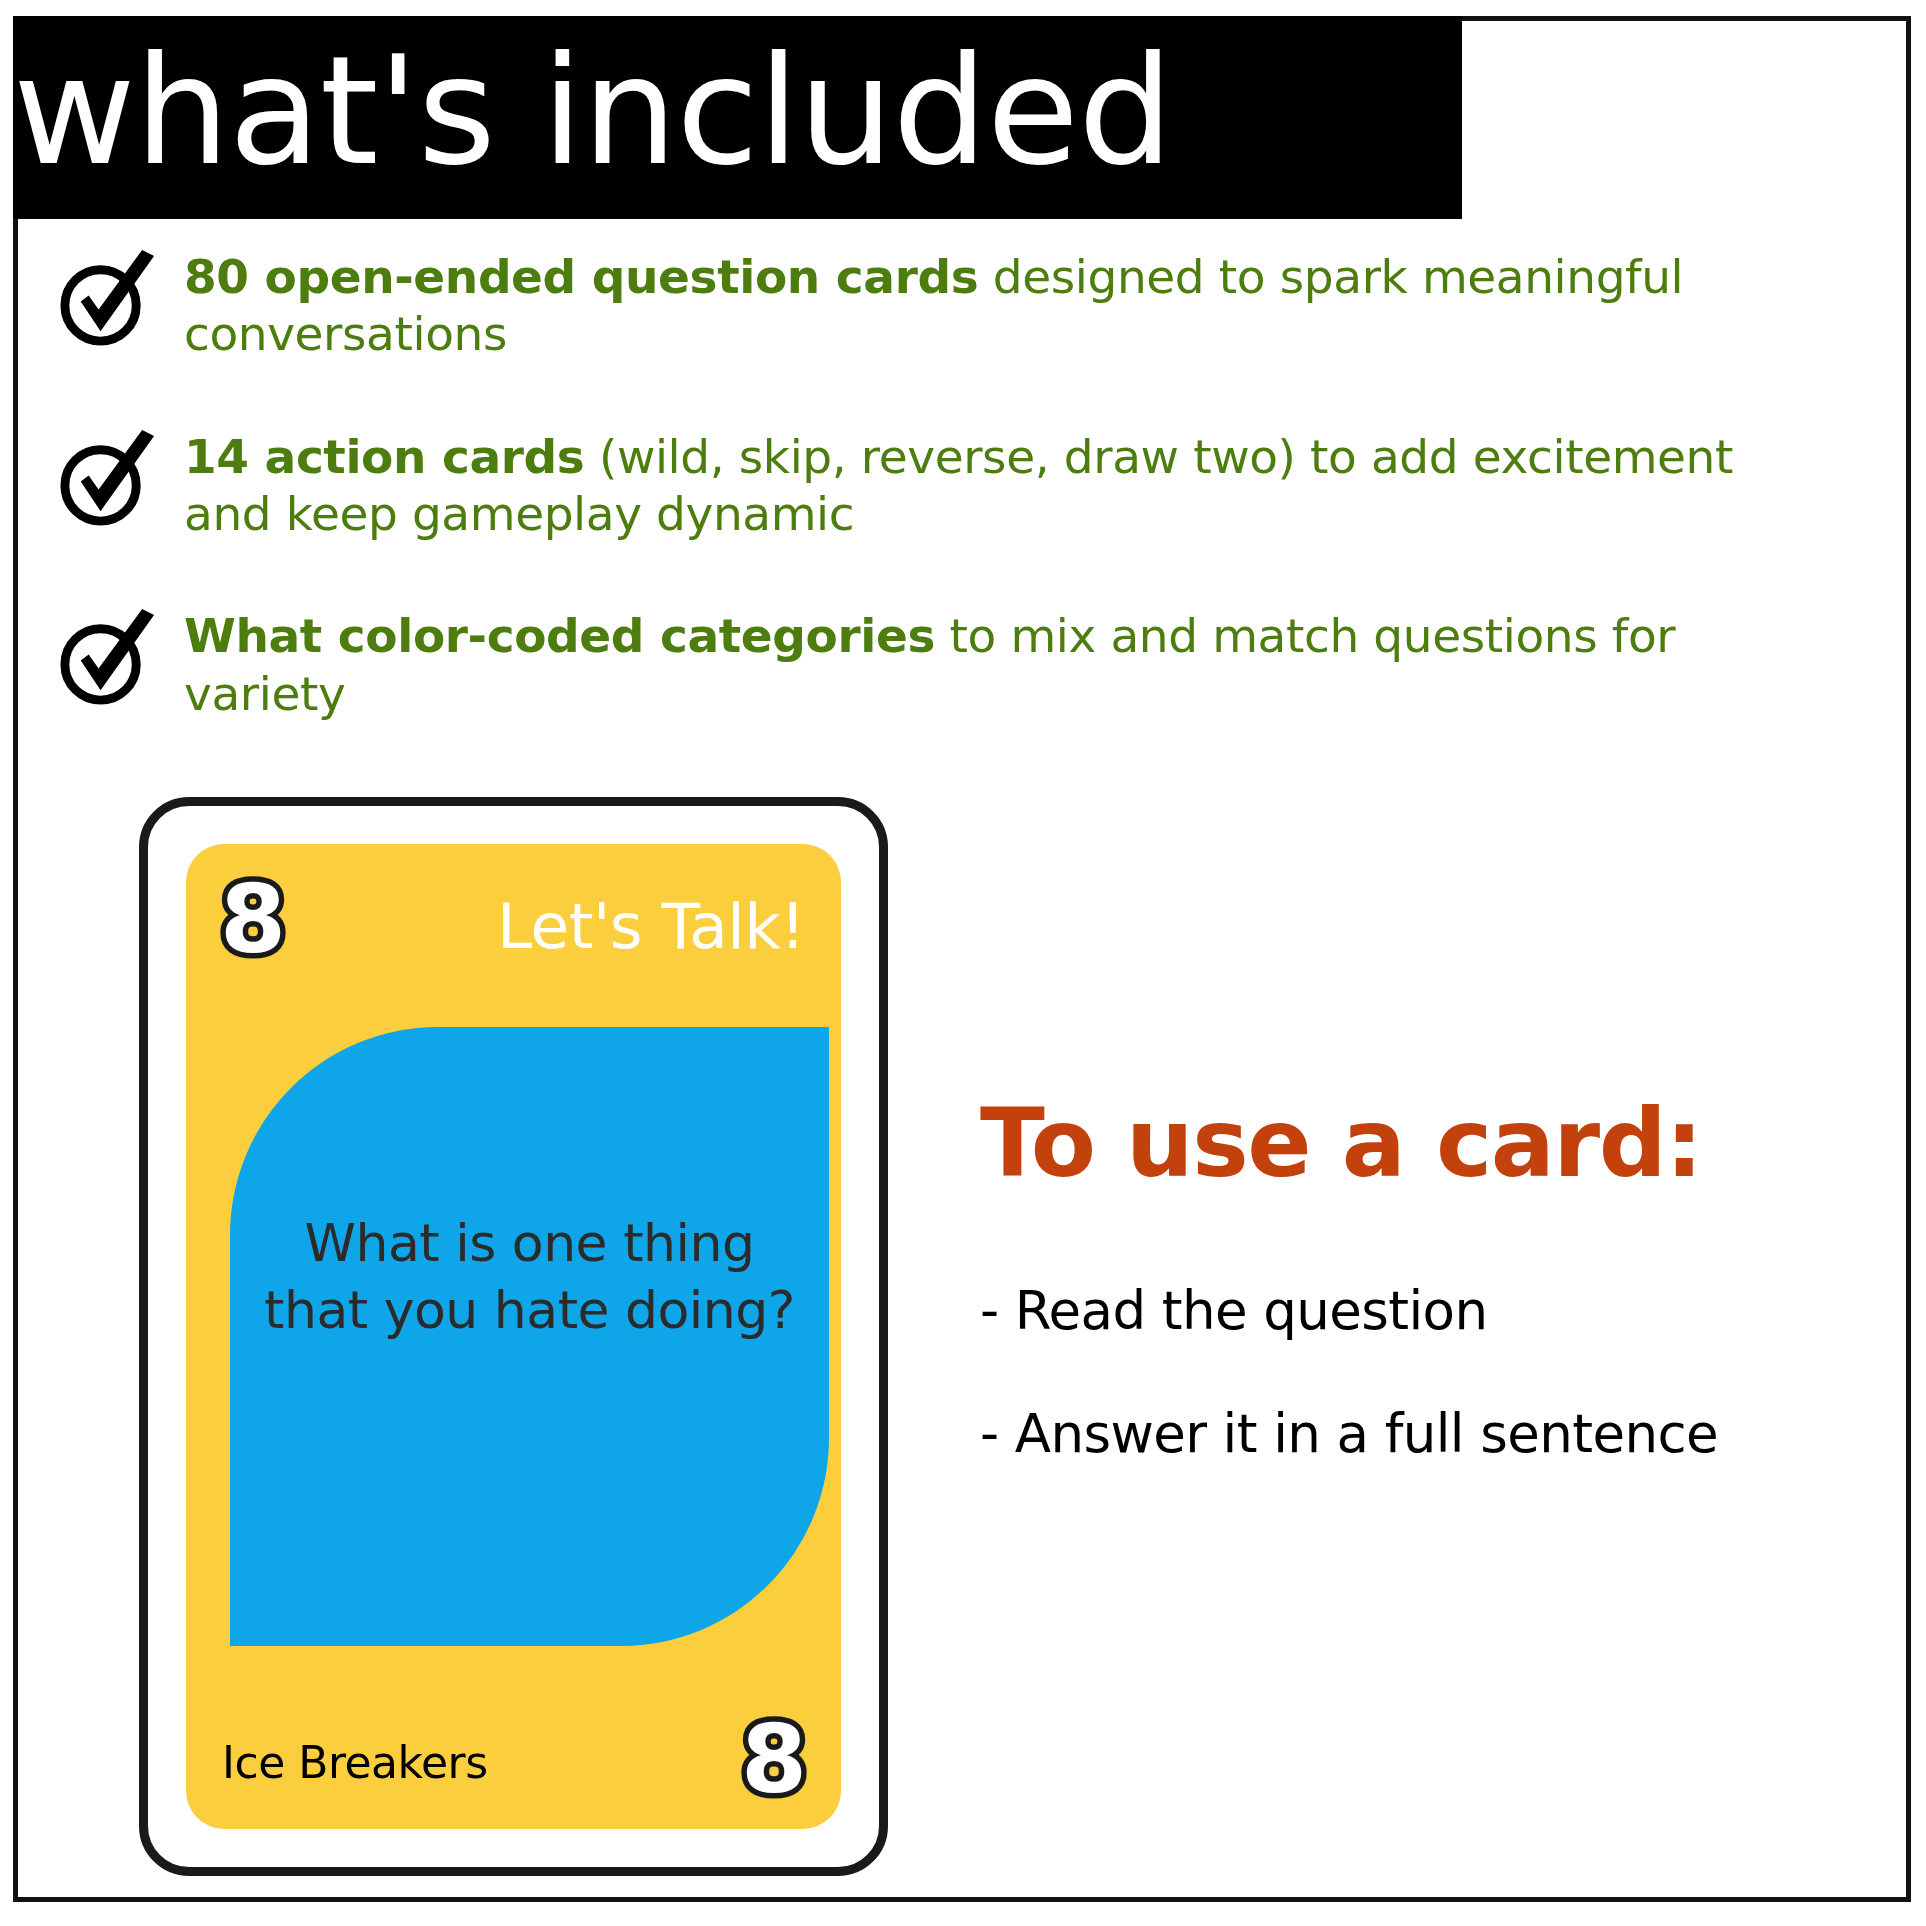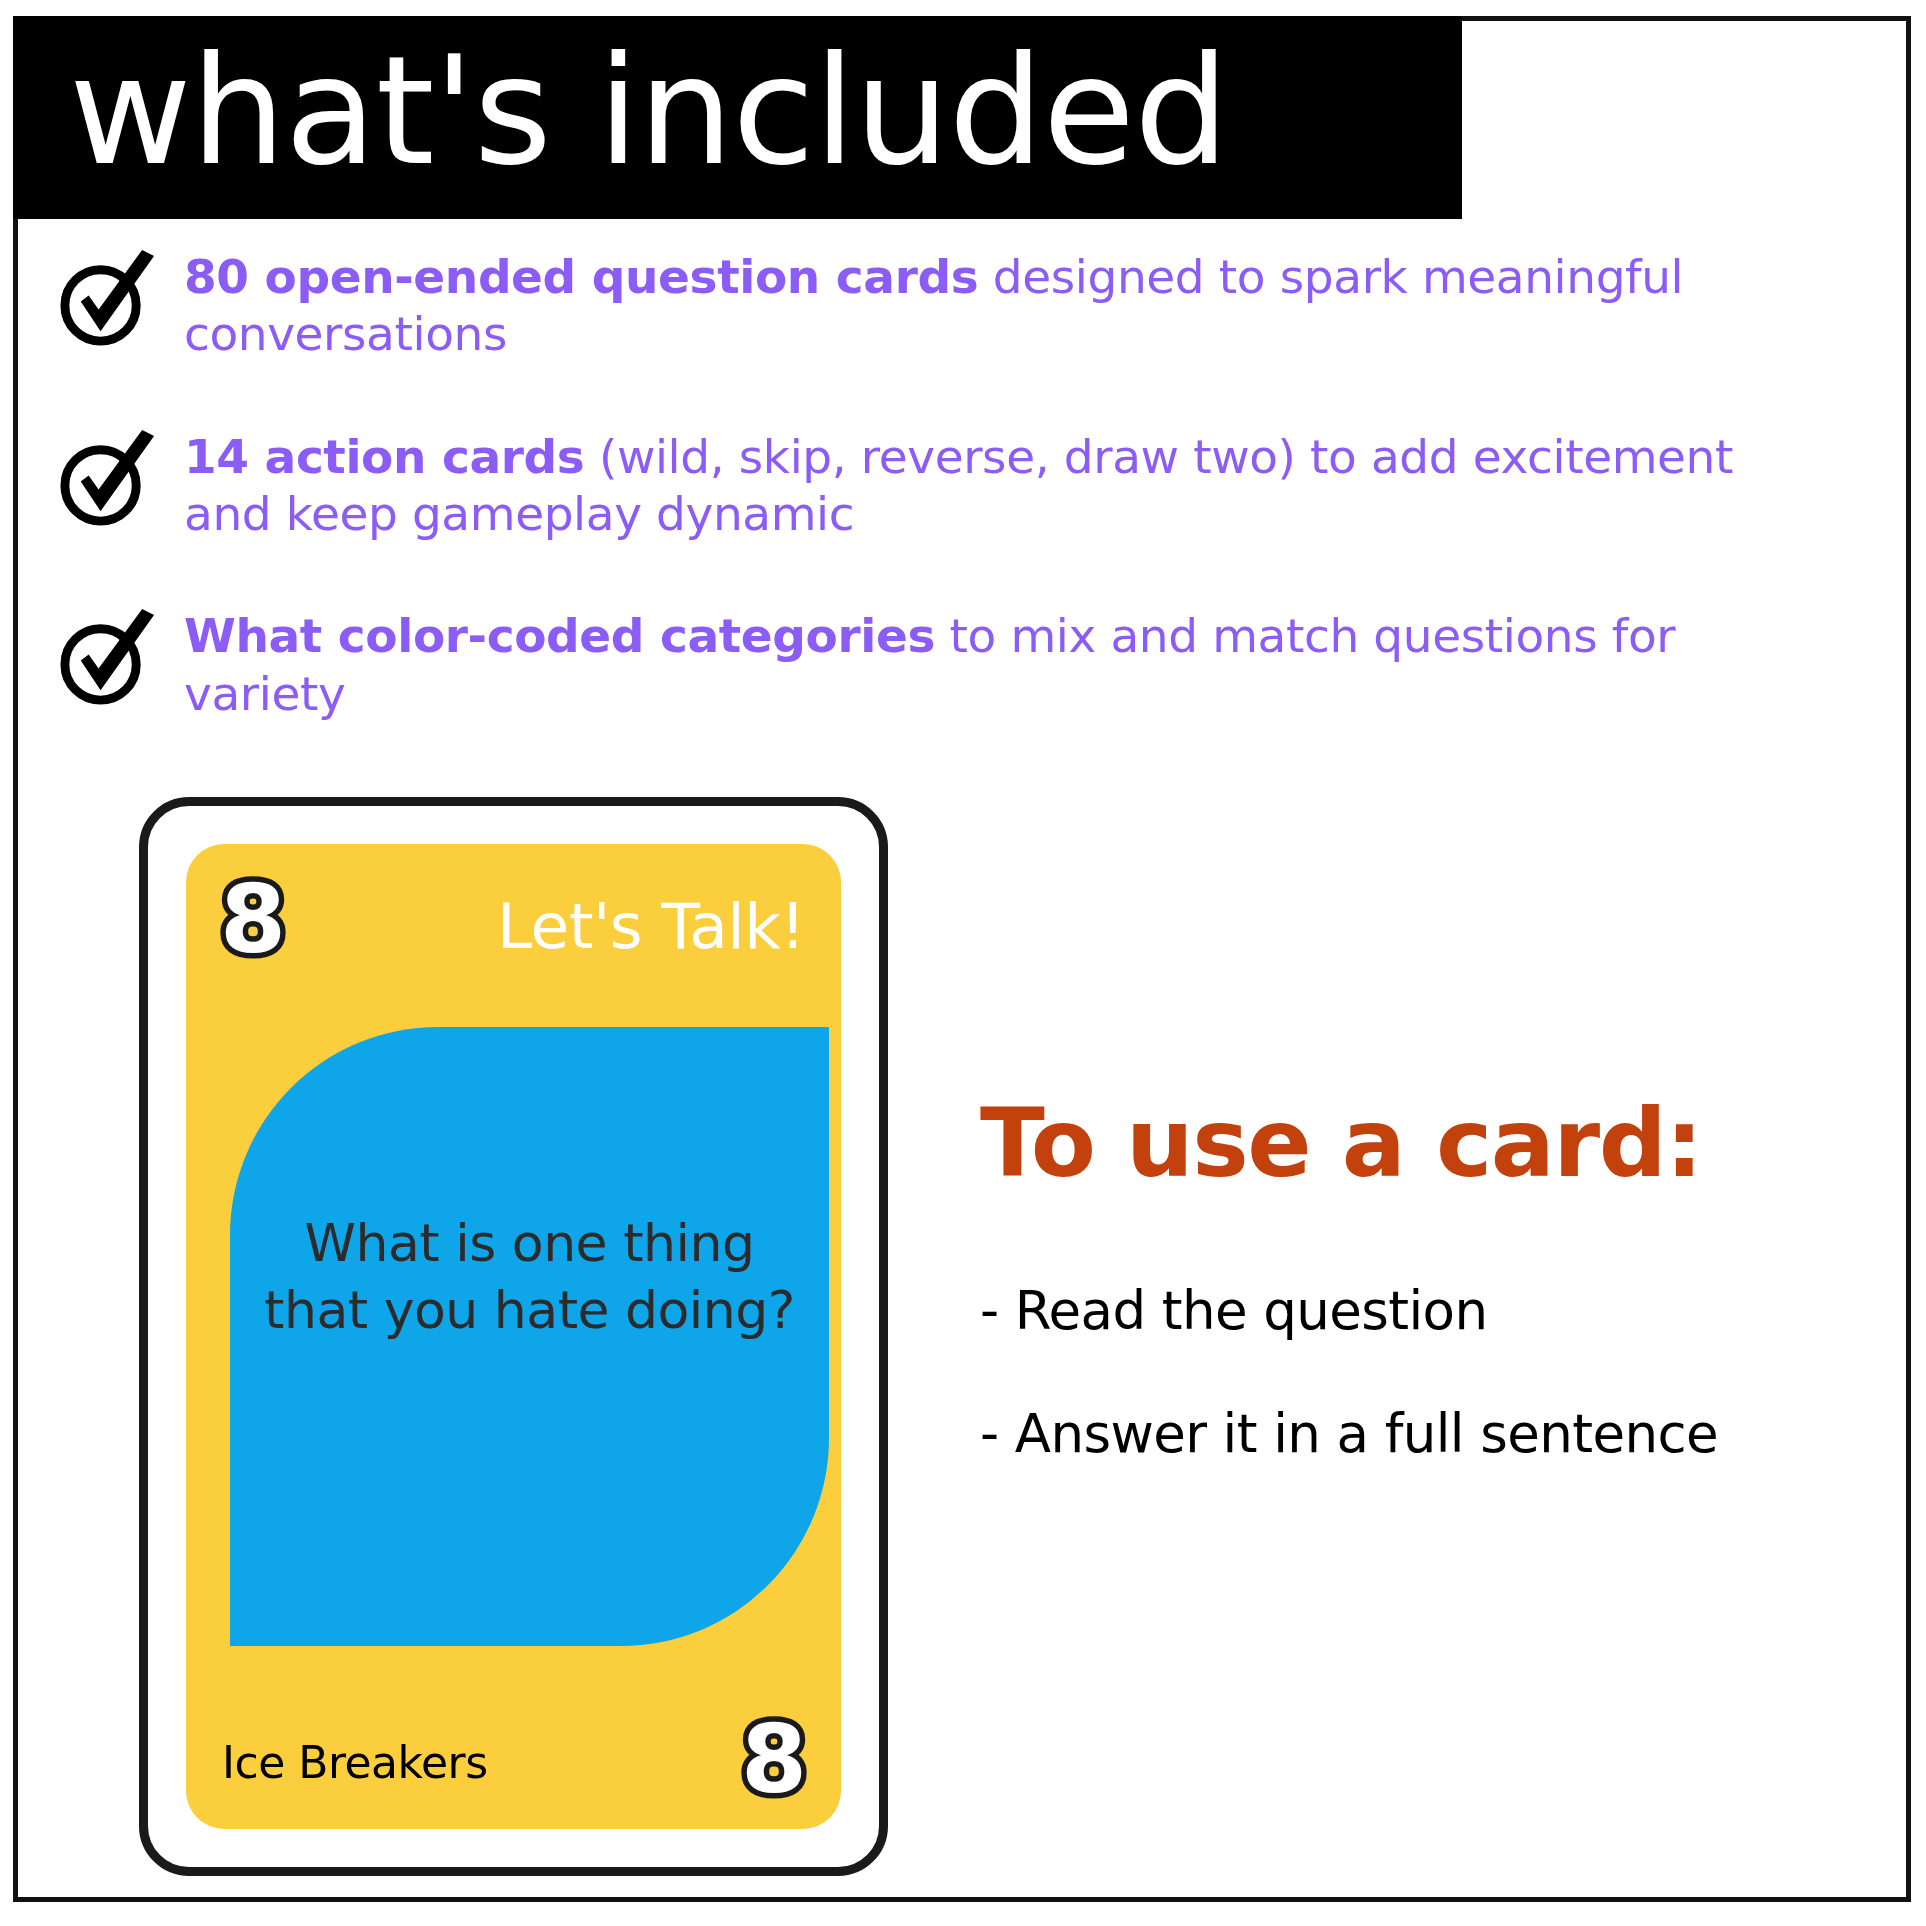--- a/index.html
+++ b/index.html
@@ -40,21 +40,20 @@
     align-items: center;
     overflow: hidden;
   }
   #header-title {
     color: #ffffff;
     font-family: "DejaVu Sans", sans-serif;
     font-size: 150px;
     font-weight: 400;
     letter-spacing: -1px;
     line-height: 1;
-    margin-left: 56px;
     margin-top: -14px;
     white-space: nowrap;
   }
 
   
   #bullets {
     position: absolute;
     left: 51px;
     top: 248px;
     width: 1782px;
@@ -68,21 +67,21 @@
     flex: 0 0 auto;
     width: 111px;
     height: 107px;
     margin-top: -4px;
   }
   .bullet-text {
     flex: 1 1 auto;
     font-family: "DejaVu Sans", sans-serif;
     font-size: 47px;
     line-height: 1.22;
-    color: #8b5cf6;
+    color: #4d7c0f;
     padding-left: 22px;
     padding-right: 30px;
     letter-spacing: -0.4px;
   }
   .bullet-text b {
     font-weight: 700;
   }
 
   
   #card {

